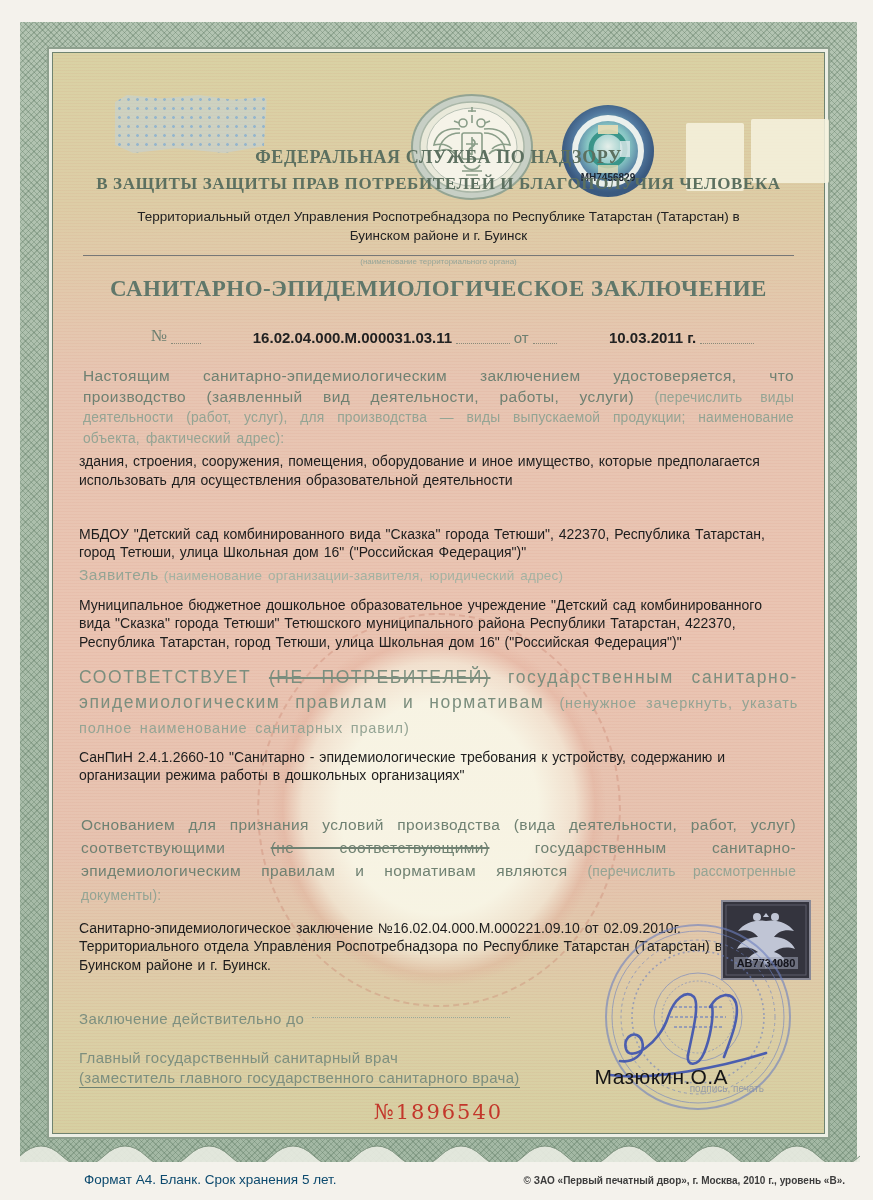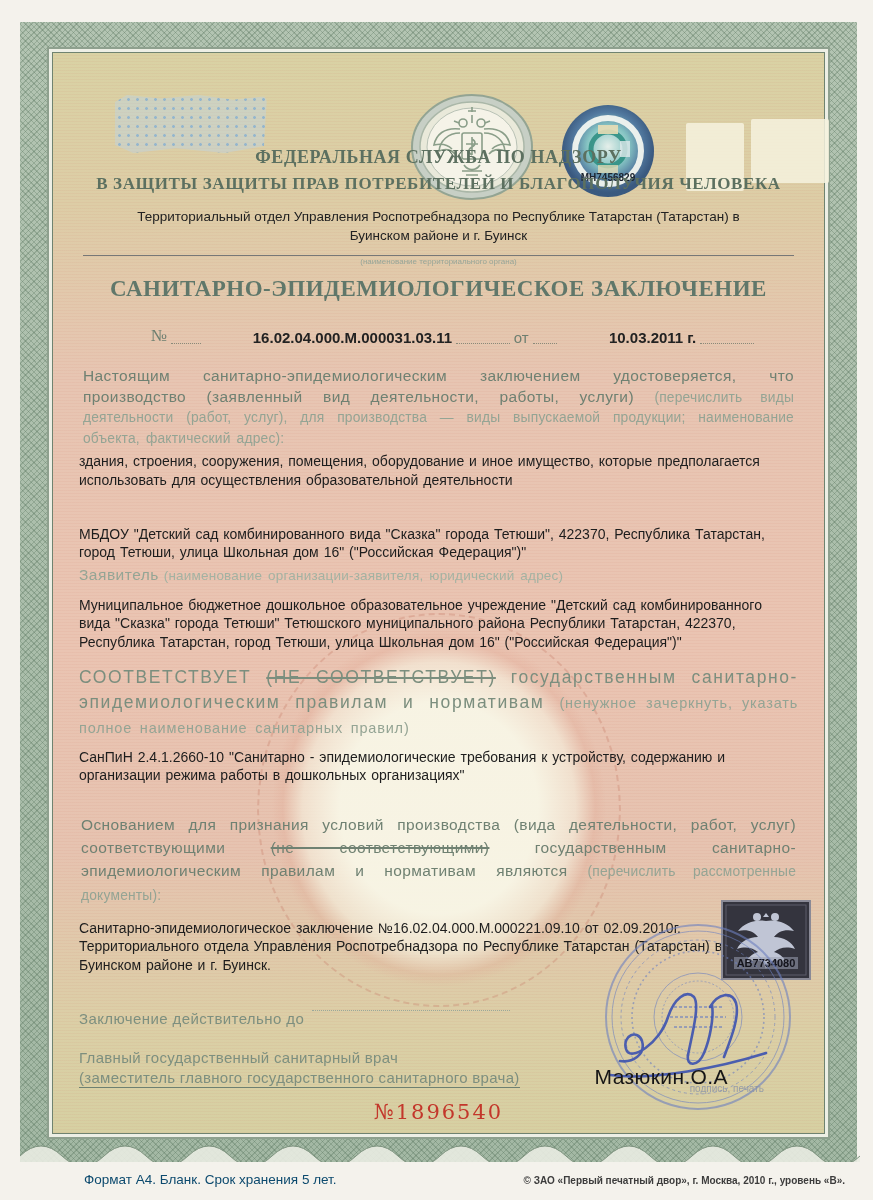--- a/index.html
+++ b/index.html
@@ -66,21 +66,21 @@
   .conforms{margin-top:14px;font-size:17.5px;letter-spacing:1.6px;word-spacing:7px;color:#7b8e7e;
             line-height:1.42;text-align:justify;}
   .conforms .struck{text-decoration:line-through;text-decoration-thickness:1.5px;}
   .conforms .gnote{font-size:14.5px;letter-spacing:.8px;word-spacing:3px;}
   .sanpin{margin-top:8px;padding-right:40px;}
   .basis{margin:28px 2px 0;font-size:15.5px;line-height:1.5;}
   .basis .struck{text-decoration:line-through;text-decoration-thickness:1.5px;}
   .docs{margin-top:12px;padding-right:40px;}
 
   .bottom{position:relative;}
-  .valid{margin-top:36px;display:flex;align-items:flex-start;width:60%;color:#7d8f7f;font-size:15px;
+  .valid{margin-top:36px;display:flex;align-items:center;width:60%;color:#7d8f7f;font-size:15px;
          letter-spacing:.4px;}
   .valid .lead{flex:1;border-bottom:1px dotted #9aa79a;margin:0 0 2px 8px;}
   .chief1{margin-top:22px;color:#7d8f7f;font-size:15px;letter-spacing:.3px;}
   .chief2{margin-top:3px;display:inline-block;color:#7d8f7f;font-size:15px;letter-spacing:.3px;
           border-bottom:1px solid #6e8071;padding-bottom:1px;}
   .serial{margin-top:12px;text-align:center;font-family:"DejaVu Serif","Liberation Serif",serif;
           font-size:21px;letter-spacing:2px;color:#c3372b;}
 
   
   .stamp-dark{position:absolute;right:12px;top:846px;}
@@ -179,21 +179,21 @@
 
         <div class="black object">МБДОУ "Детский сад комбинированного вида "Сказка" города Тетюши", 422370, Республика Татарстан, город Тетюши, улица Школьная дом 16" ("Российская Федерация")"</div>
         <div class="applicant-label">
           <span>Заявитель </span>
           <span class="gnote">(наименование организации-заявителя, юридический адрес)</span>
         </div>
         <div class="black applicant">Муниципальное бюджетное дошкольное образовательное учреждение "Детский сад комбинированного вида "Сказка" города Тетюши" Тетюшского муниципального района Республики Татарстан, 422370, Республика Татарстан, город Тетюши, улица Школьная дом 16" ("Российская Федерация")"</div>
 
         <div class="conforms">
           <span>СООТВЕТСТВУЕТ </span>
-          <span class="struck">(НЕ СООТВЕТСТВУЕТ)</span>
+          <span class="struck">(НЕ ПОТРЕБИТЕЛЕЙ)</span>
           <span> государственным санитарно-эпидемиологическим правилам и нормативам </span>
           <span class="gnote">(ненужное зачеркнуть, указать полное наименование санитарных правил)</span>
         </div>
         <div class="black sanpin">СанПиН 2.4.1.2660-10 "Санитарно - эпидемиологические требования к устройству, содержанию и организации режима работы в дошкольных организациях"</div>
 
         <div class="gpara basis">
           <span>Основанием для признания условий производства (вида деятельности, работ, услуг) соответствующими </span>
           <span class="struck">(не соответствующими)</span>
           <span> государственным санитарно-эпидемиологическим правилам и нормативам являются </span>
           <span class="gnote">(перечислить рассмотренные документы):</span>

